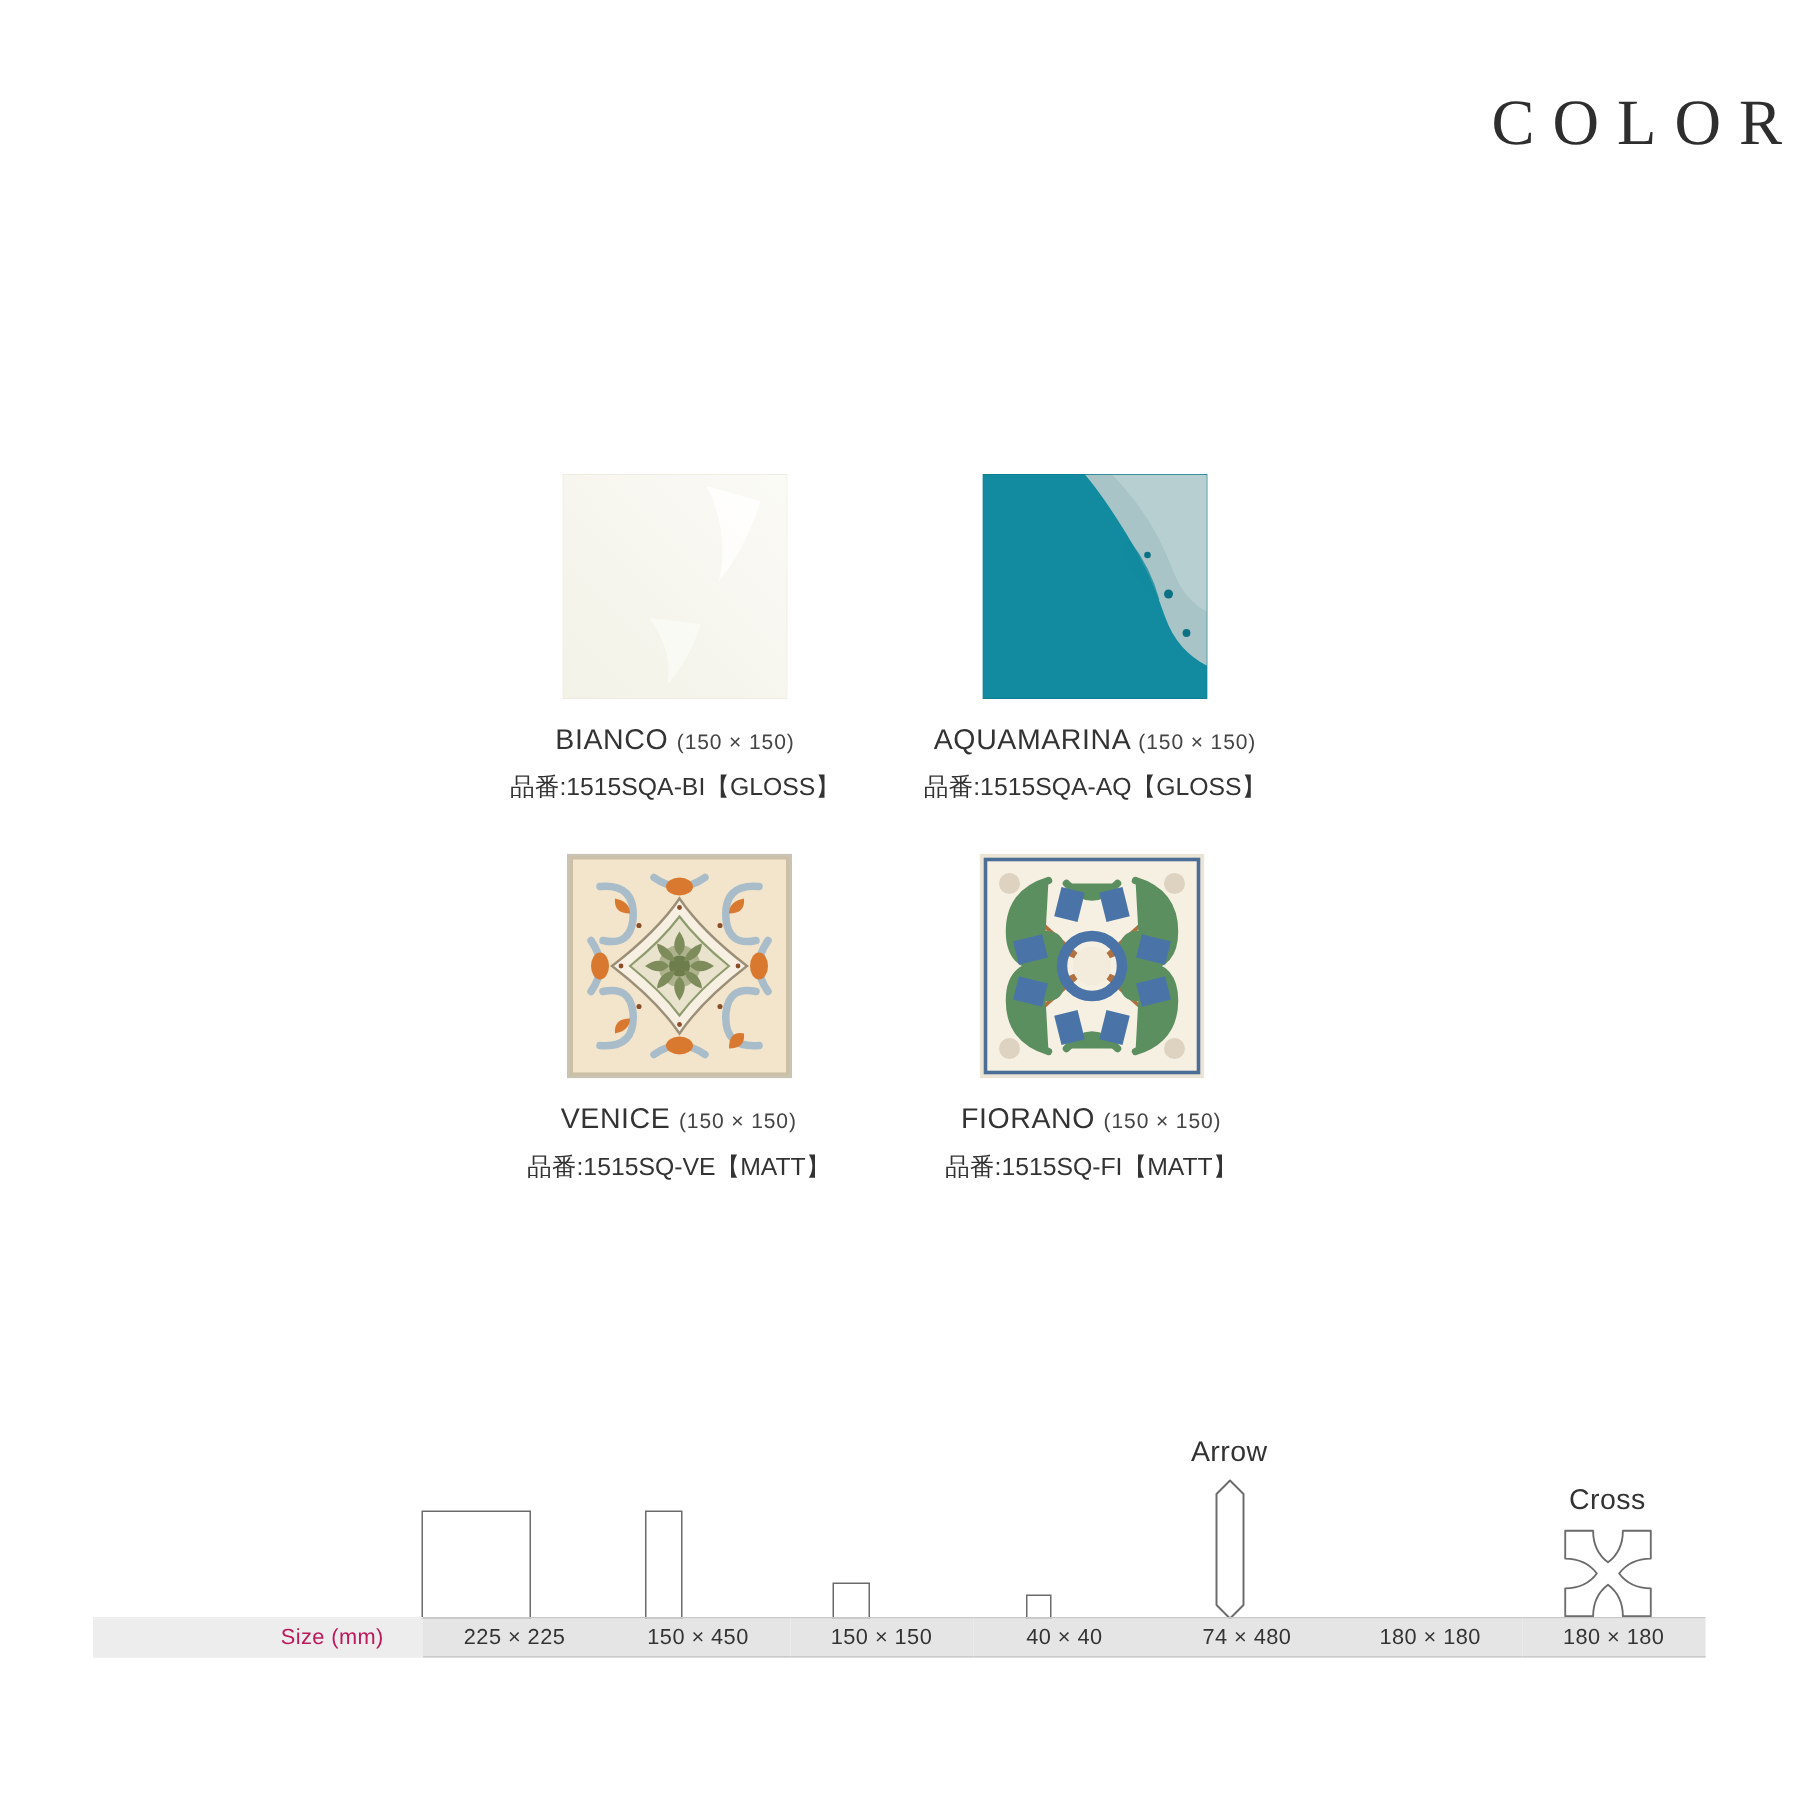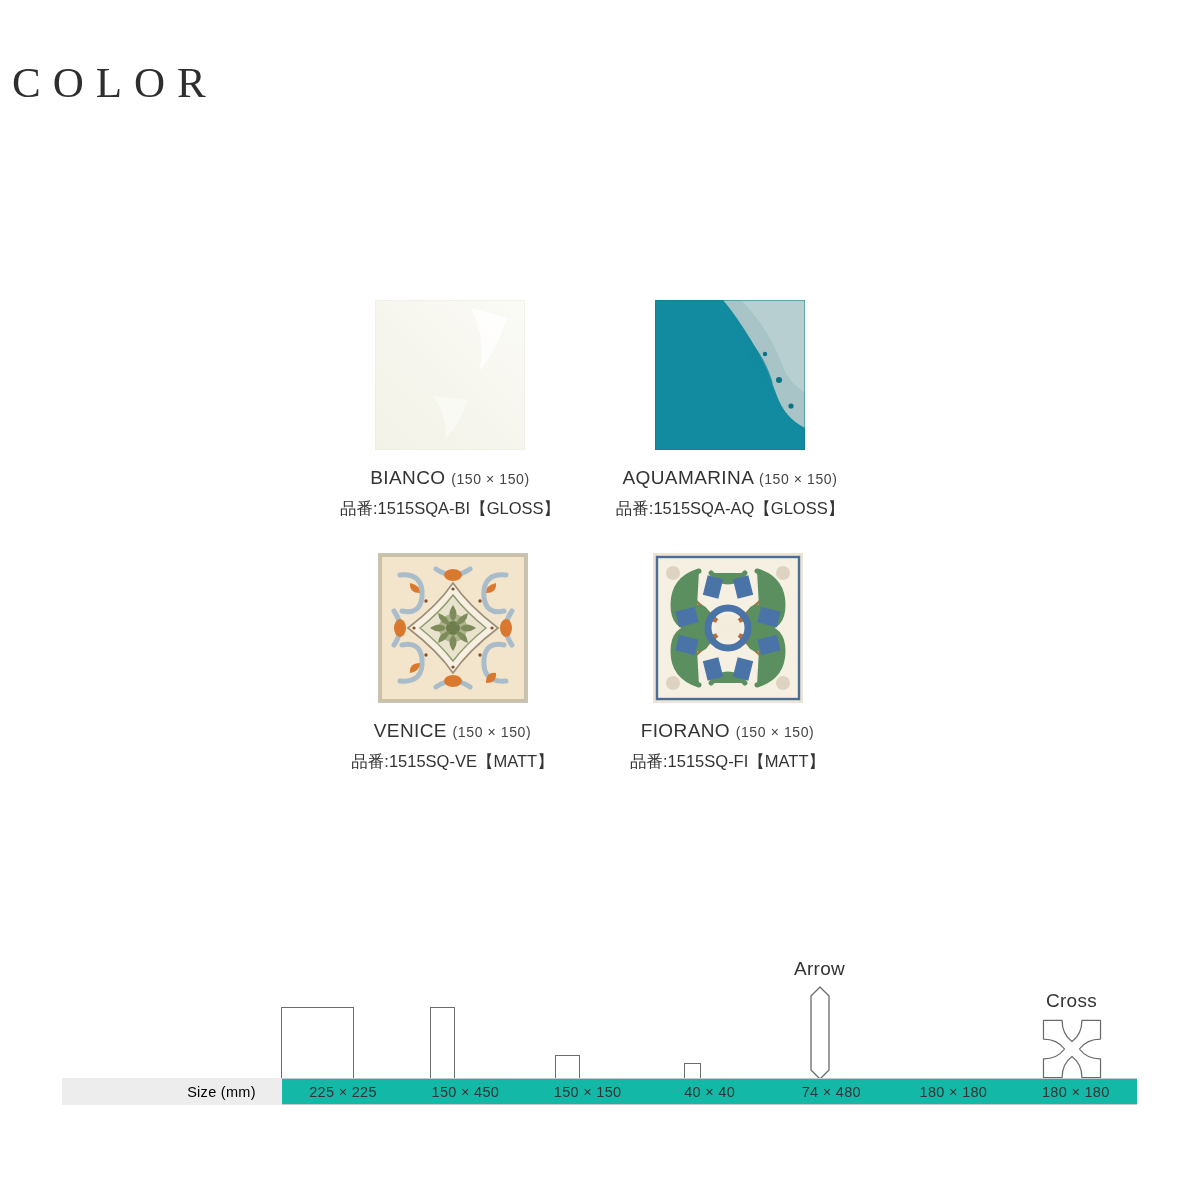--- a/index.html
+++ b/index.html
@@ -8,32 +8,32 @@
     background:#ffffff;
     font-family:"Liberation Sans","DejaVu Sans",sans-serif;
     color:#333;
     overflow:hidden;
     position:relative;
   }
 
   
   .page-title{
     position:absolute;top:58px;left:0;width:1200px;
-    text-align:left;
+    text-align:right;
     font-family:"Liberation Serif","DejaVu Serif",serif;
     font-size:43px;
     letter-spacing:12px;
     font-weight:400;
     color:#2e2e2e;
     text-indent:12px;
   }
 
   
   .color-grid{
-    position:absolute;top:300px;left:0;width:1180px;text-align:right;
+    position:absolute;top:316px;left:0;width:1180px;text-align:right;
   }
   .color-row{
     display:flex;
     justify-content:center;
   }
   .color-row.row1 .swatch-cell{width:280px;}
   .color-row.row2{margin-top:33px;}
   .color-row.row2 .swatch-cell{width:275px;}
   .swatch-cell{
     display:flex;flex-direction:column;align-items:center;
@@ -103,23 +103,23 @@
     letter-spacing:.3px;
     white-space:nowrap;
   }
   .spec-table th.rowhead{
     background:#ededed;
     text-align:right;
     padding-right:26px;
     width:200px;
     border-top:1px solid #ededed;
     border-bottom:1px solid #ededed;
-    color:#000000;
-  }
-  .spec-table td{background:#14b8a6;width:125px;}
+    color:#be185d;
+  }
+  .spec-table td{background:#e5e5e5;width:125px;}
 </style>
 </head>
 <body>
 
 <div class="page-title">COLOR</div>
 
 <div class="color-grid">
 
   <div class="color-row row1">
 

